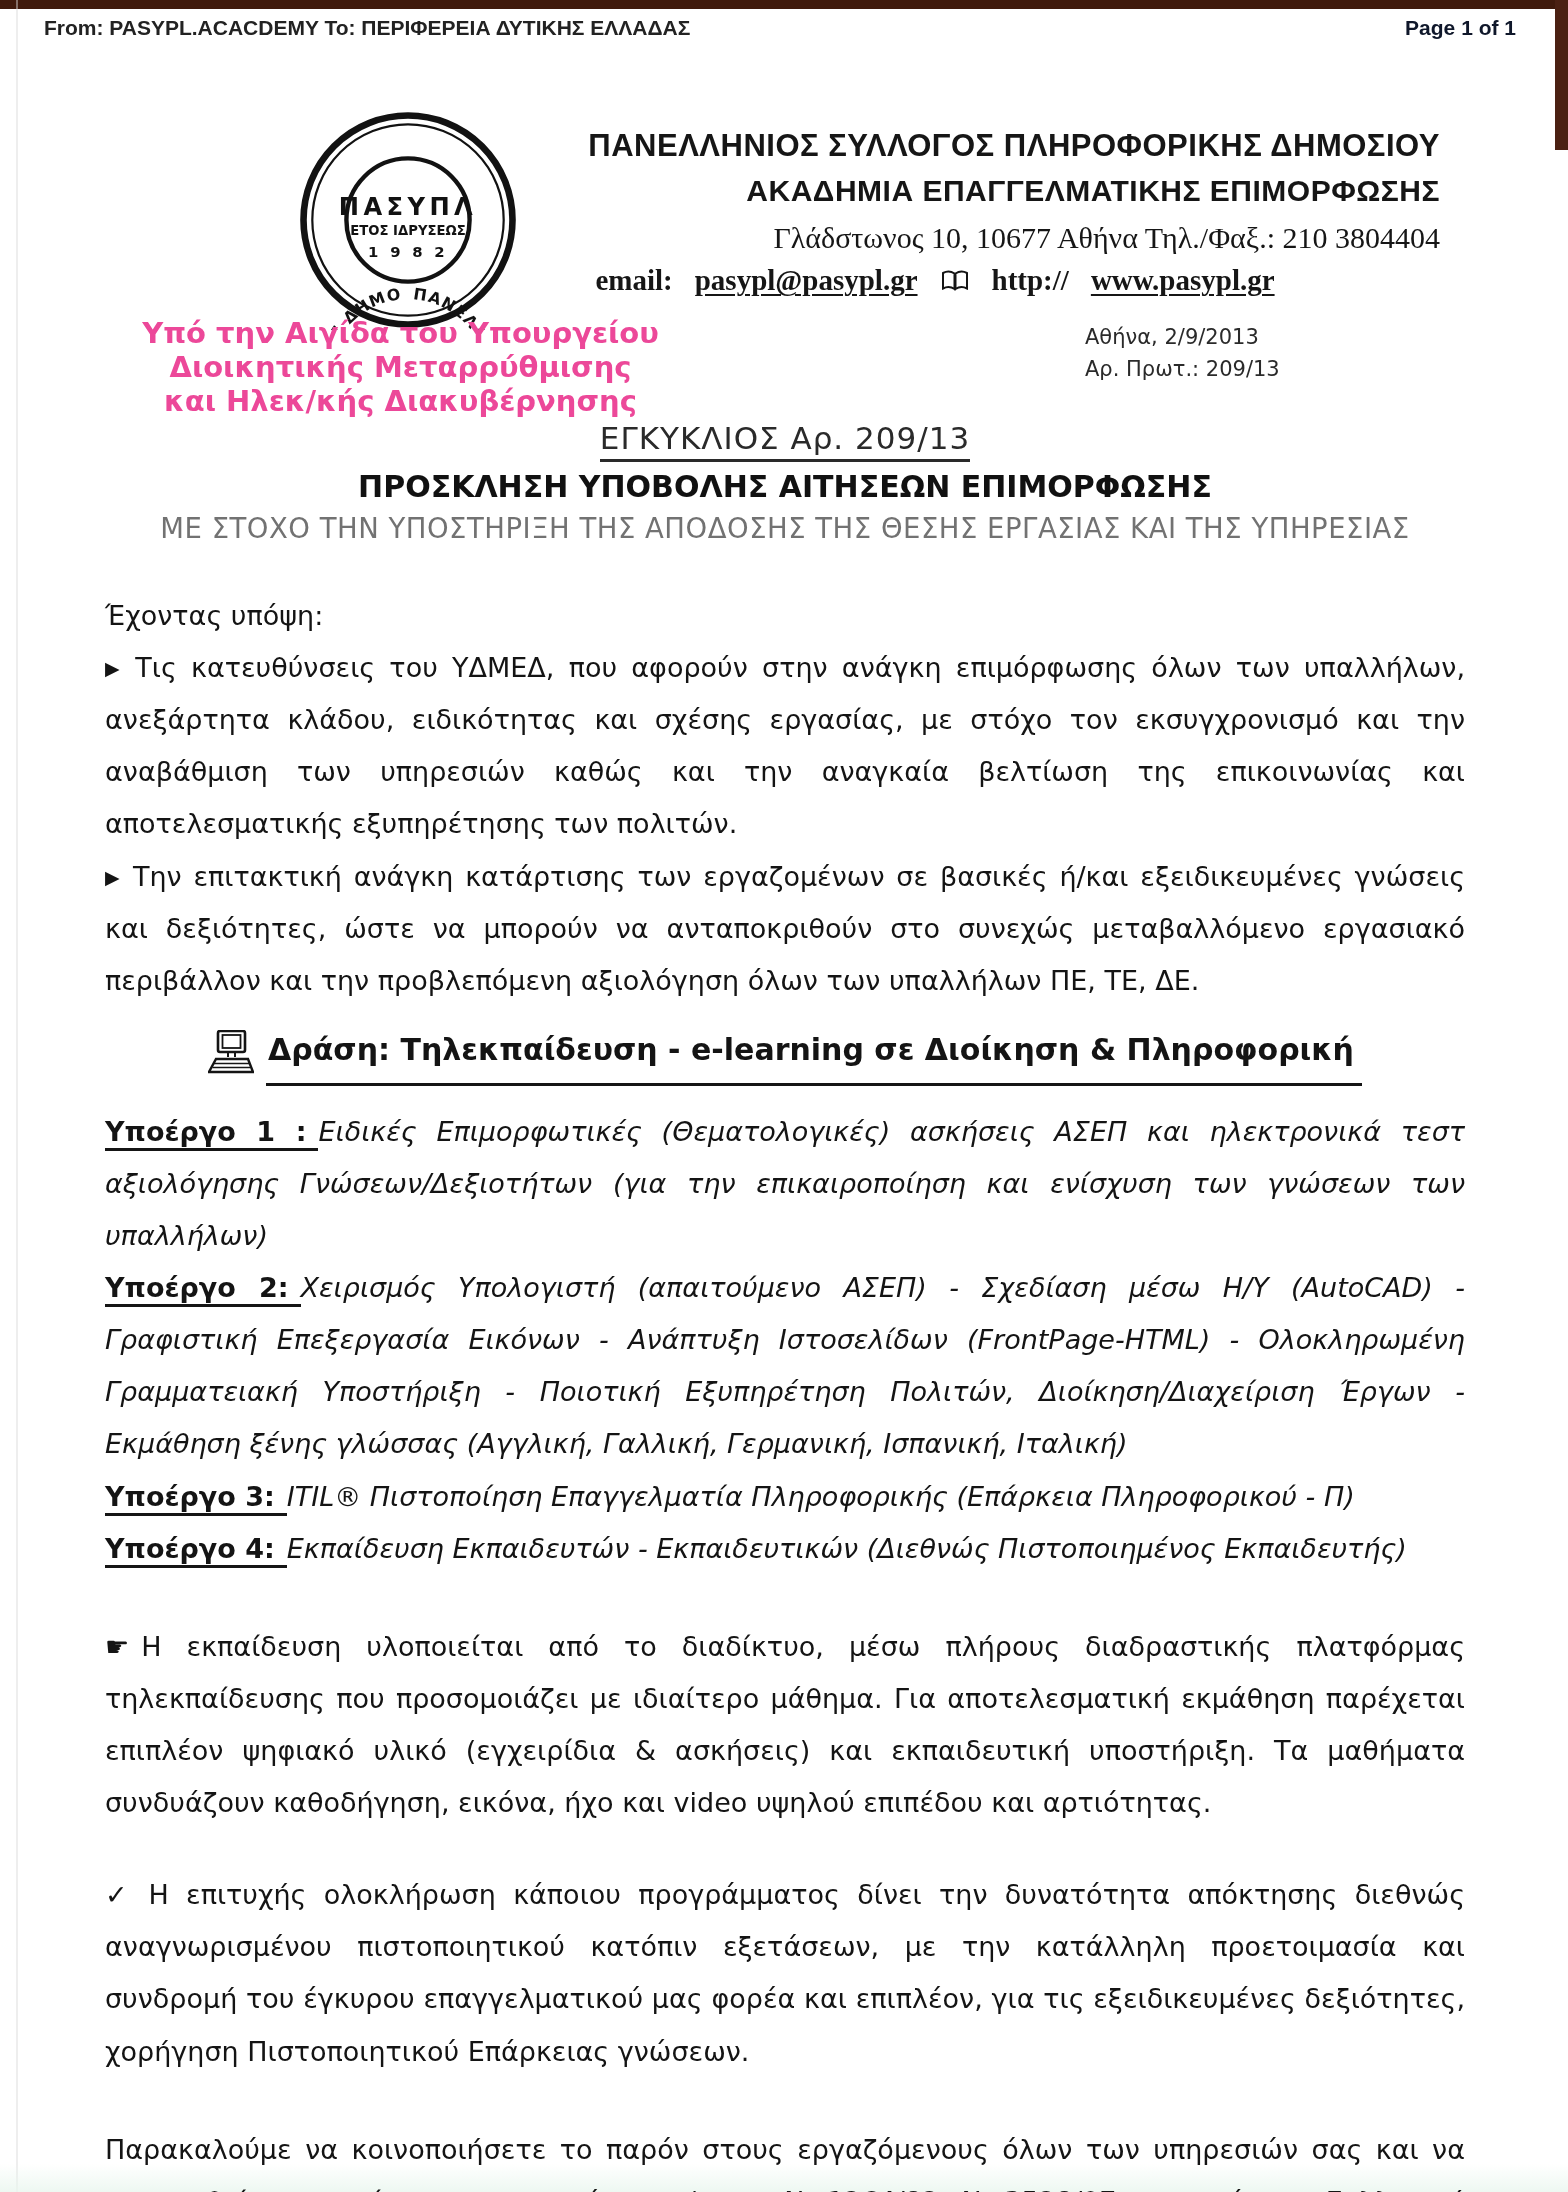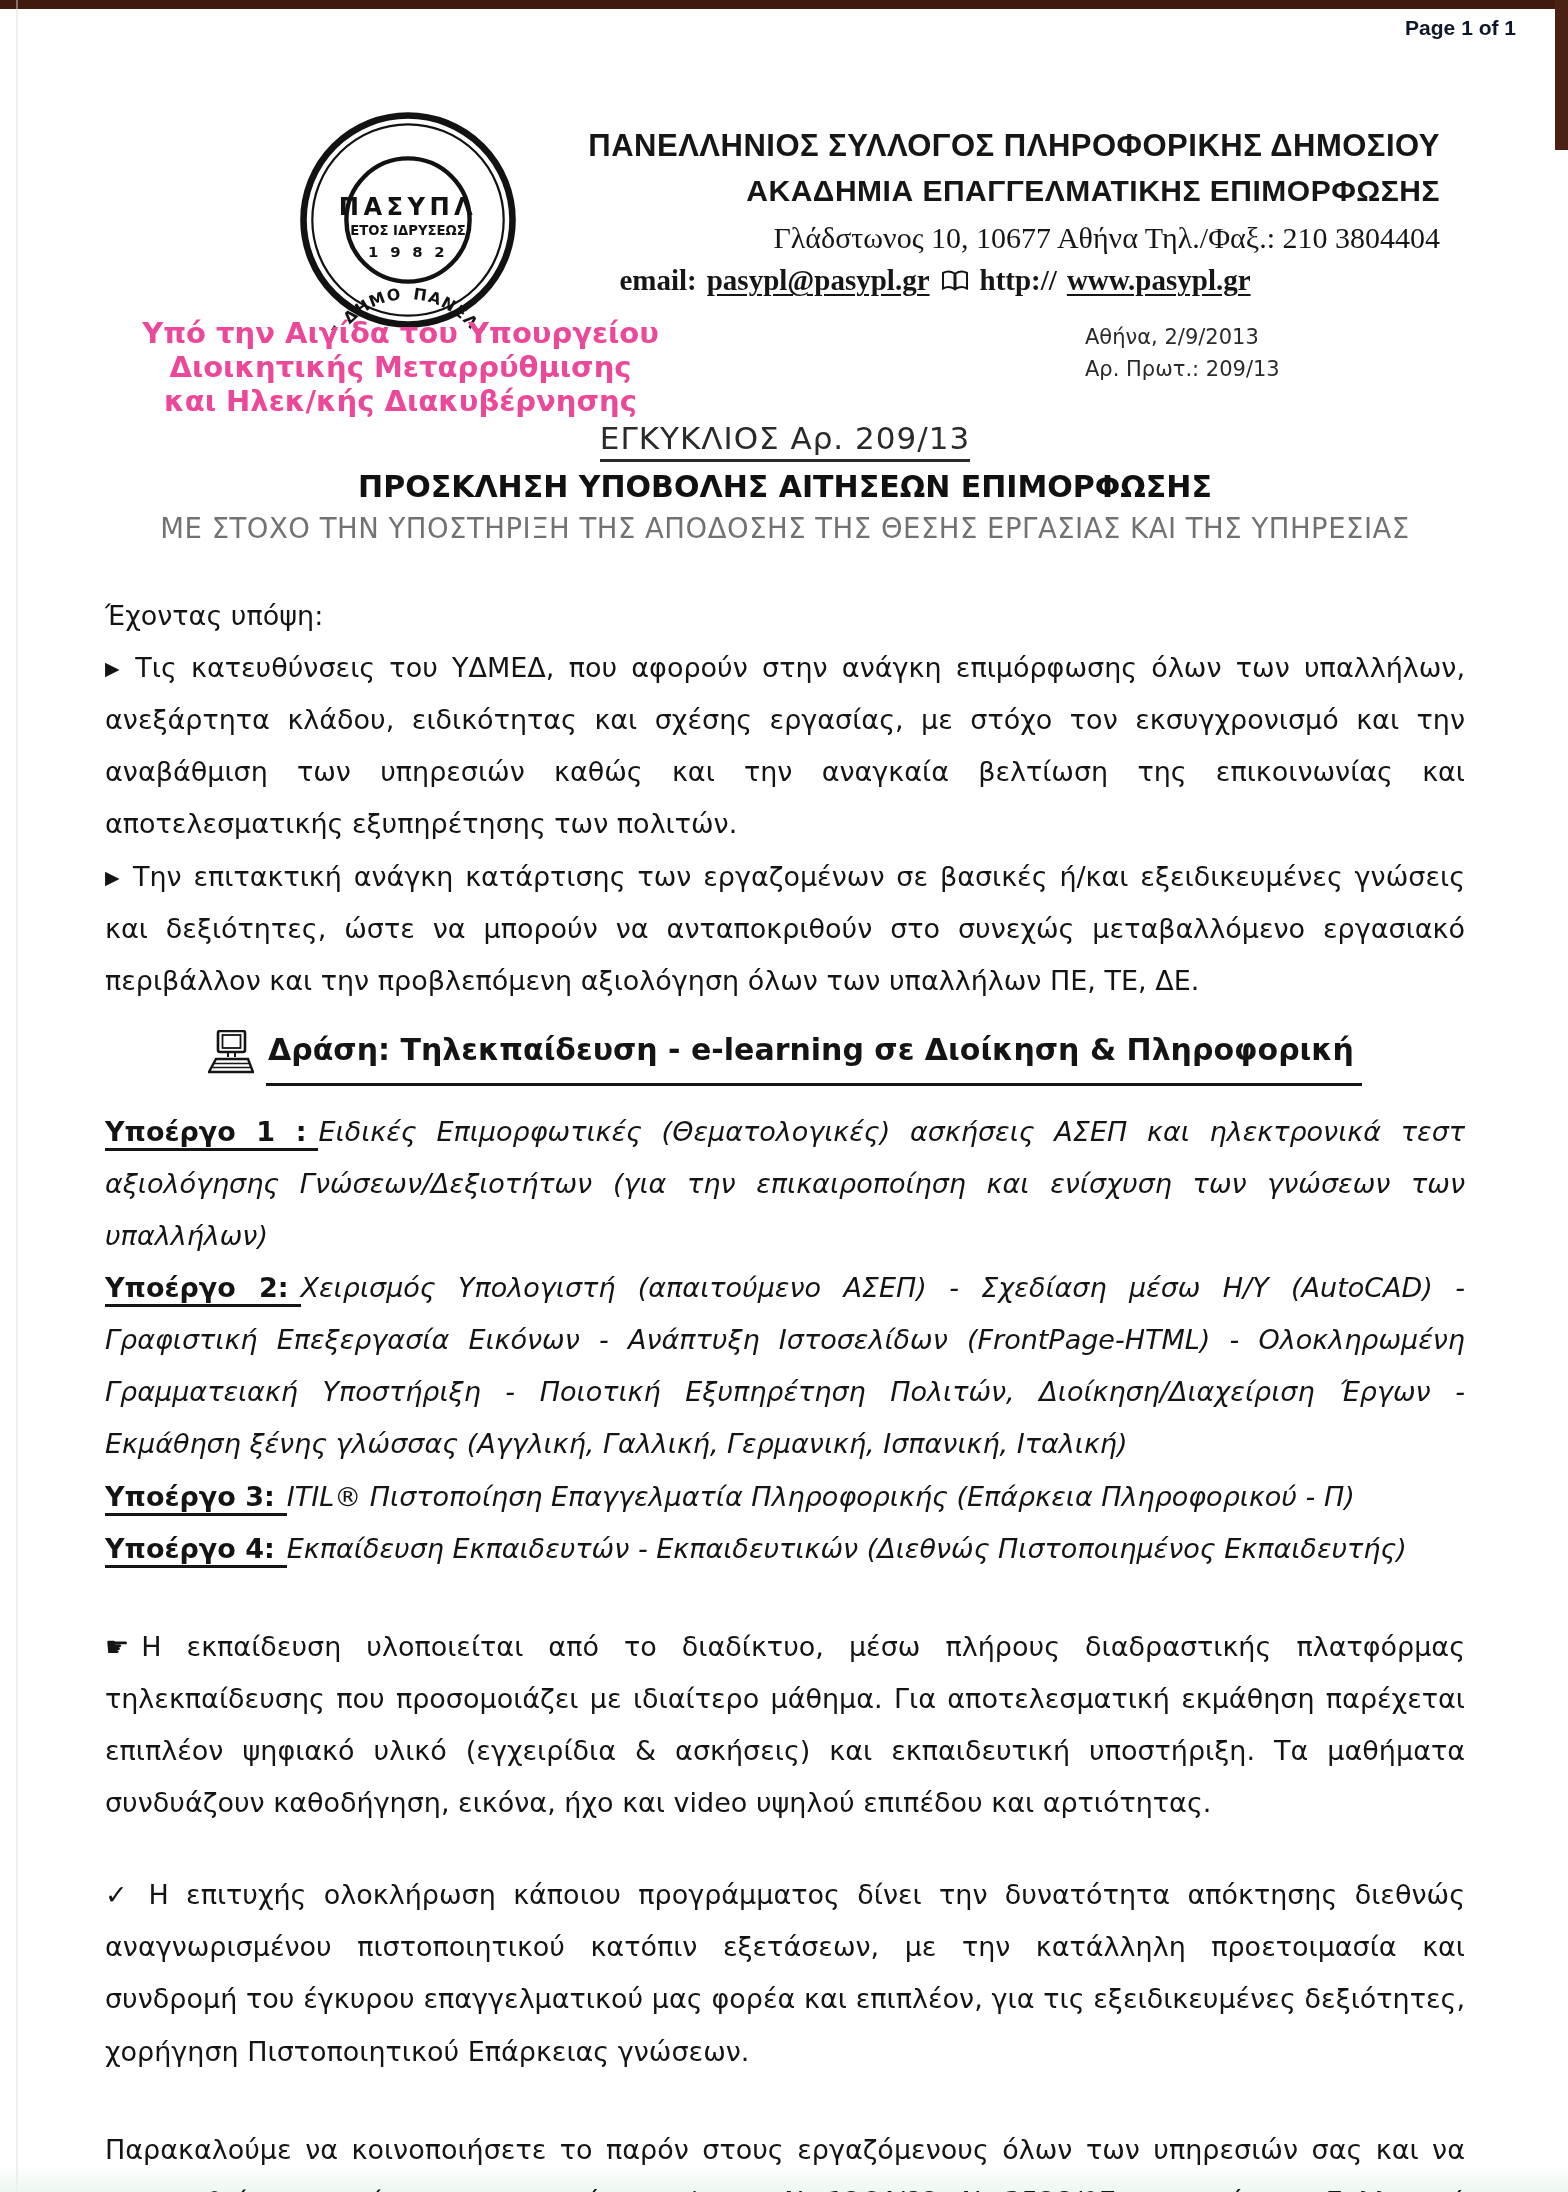--- a/index.html
+++ b/index.html
@@ -20,21 +20,21 @@
   .page-num{top:16px;right:52px;font-family:"Liberation Sans",sans-serif;
             font-weight:700;font-size:21px;color:#0f172a;}
 
   
   .seal-top{left:298px;top:110px;width:220px;height:220px;}
   .letterhead{left:430px;top:128px;width:1010px;text-align:right;}
   .org1{font-family:"Liberation Sans",sans-serif;font-weight:700;font-size:31px;letter-spacing:.5px;}
   .org2{font-family:"Liberation Sans",sans-serif;font-weight:700;font-size:30px;letter-spacing:.5px;margin-top:10px;}
   .addr{font-family:"Liberation Serif",serif;font-size:30px;margin-top:13px;}
   .emailline{font-family:"Liberation Serif",serif;font-weight:700;font-size:29px;margin-top:9px;
-             display:flex;align-items:center;justify-content:center;gap:10px;}
+             display:flex;align-items:center;justify-content:center;gap:22px;}
   .link{text-decoration:underline;text-decoration-thickness:2px;text-underline-offset:4px;color:#161616;}
 
   .auspices{left:118px;top:316px;width:565px;text-align:center;font-size:29px;font-weight:700;
             line-height:1.18;color:#ec4899;}
   .meta{left:1085px;top:322px;font-size:21px;color:#2a2a2a;line-height:1.5;}
 
   
   .main{left:105px;top:420px;width:1360px;}
   .h-circ{ text-align:center;font-size:31px;letter-spacing:1px;color:#2a2a2a;}
   .h-circ span{border-bottom:3px solid #2a2a2a;padding-bottom:3px;}
@@ -59,20 +59,21 @@
 </head>
 <body>
 
 <div class="page">
 
   <div class="abs top-bar"></div>
   <div class="abs top-bar-right"></div>
   <div class="abs left-edge"></div>
   <div class="abs bottom-tint"></div>
 
+  <div class="abs fax-line">From: PASYPL.ACACDEMY  To: ΠΕΡΙΦΕΡΕΙΑ ΔΥΤΙΚΗΣ ΕΛΛΑΔΑΣ</div>
   <div class="abs page-num">Page 1 of 1</div>
 
   <div class="abs seal-top">
     <svg viewBox="0 0 200 200" width="220" height="220">
       <circle cx="100" cy="100" r="95" fill="none" stroke="#121212" stroke-width="6"></circle>
       <circle cx="100" cy="100" r="87" fill="none" stroke="#121212" stroke-width="2"></circle>
       <circle cx="100" cy="100" r="56" fill="none" stroke="#121212" stroke-width="4"></circle>
       <path id="sealpath-a" fill="none" d="M 100 172 A 72 72 0 1 1 99.99 172"></path>
       <text font-size="14.5" font-weight="700" letter-spacing="1" fill="#121212">
         <textPath href="#sealpath-a" startOffset="1%">ΠΑΝΕΛΛΗΝΙΟΣ ΣΥΛΛΟΓΟΣ ΠΛΗΡΟΦΟΡΙΚΗΣ ΔΗΜΟΣΙΟΥ -</textPath>

